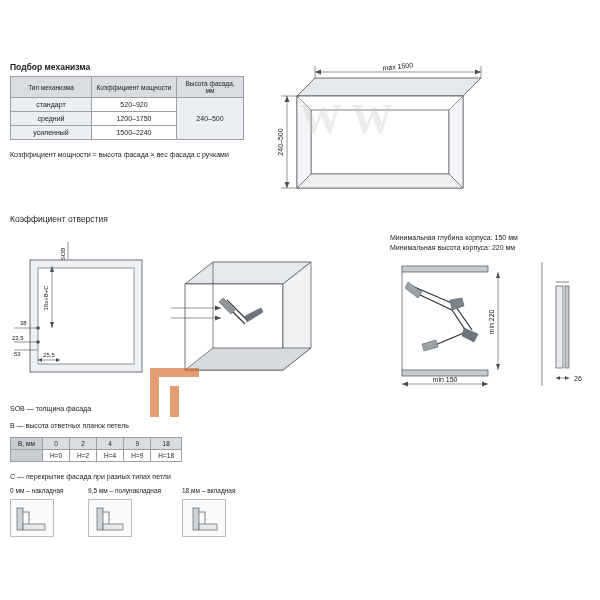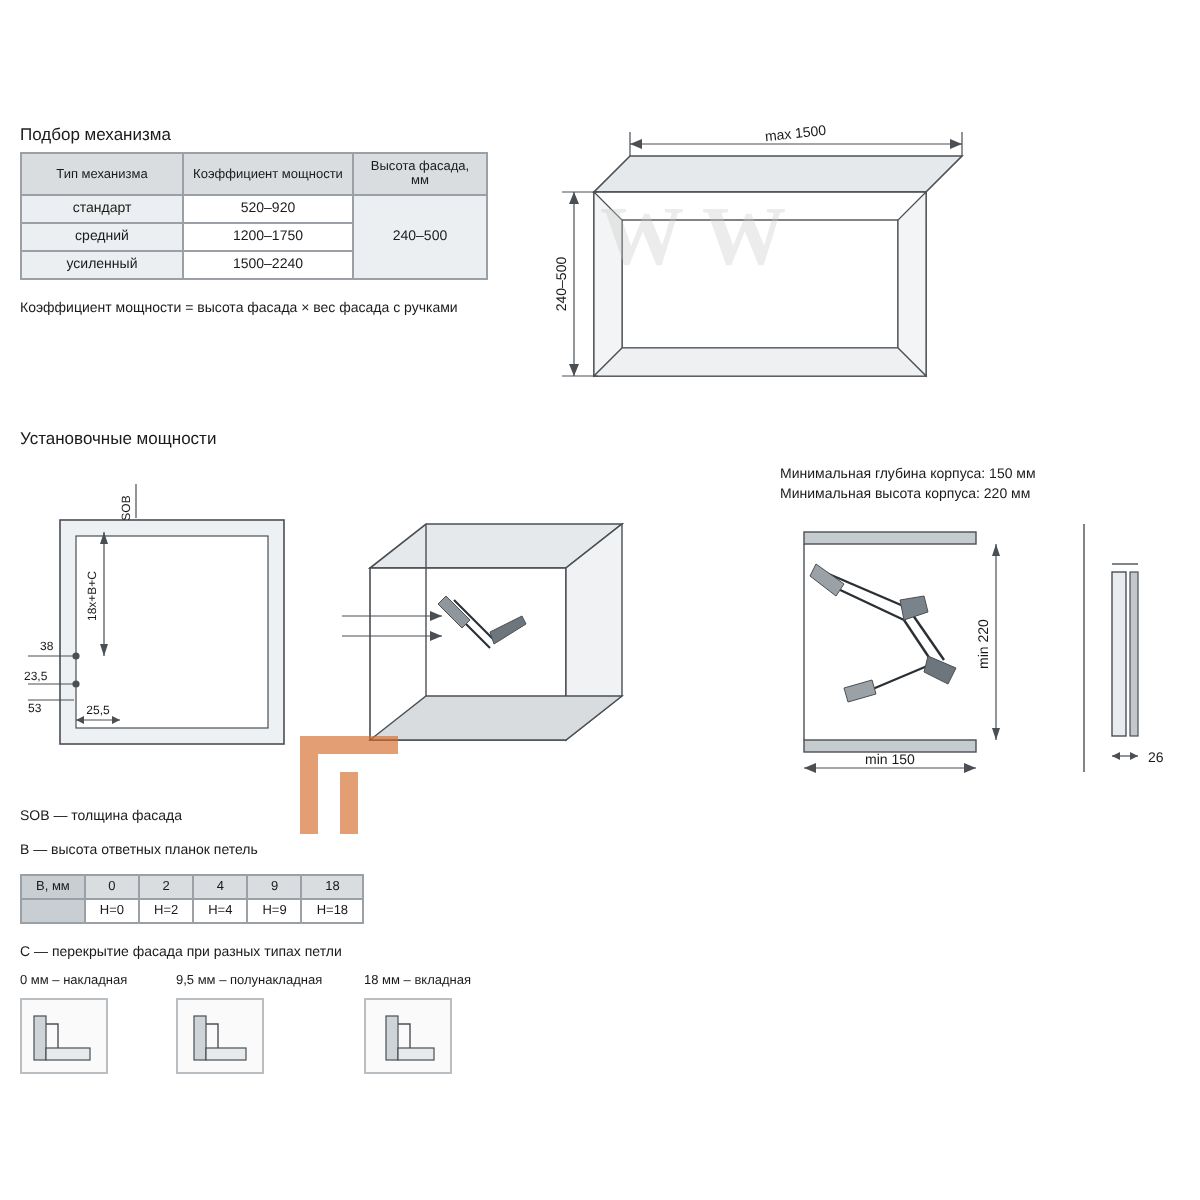--- a/index.html
+++ b/index.html
@@ -163,21 +163,21 @@
 </head>
 <body>
 
 <div class="page">
 
   <div class="watermark">
     <div class="wm-text2">W W</div>
     <div class="wm-mark"></div>
   </div>
 
-  <div class="h-label" style="left:10px; top:62px;">Подбор механизма</div>
+  <div class="h-label" style="left:10px; top:62px;font-weight:bold;">Подбор механизма</div>
 
   <table class="tbl1">
     <thead>
       <tr>
         <th style="width:72px;">Тип механизма</th>
         <th style="width:76px;">Коэффициент мощности</th>
         <th style="width:58px;">Высота фасада, мм</th>
       </tr>
     </thead>
     <tbody>
@@ -219,21 +219,21 @@
     <text class="txt" x="133" y="11" text-anchor="middle" transform="rotate(-6 133 11)">max 1500</text>
 
     <line class="dim" x1="22" y1="38" x2="22" y2="130"></line>
     <line class="dim" x1="16" y1="38" x2="34" y2="38"></line>
     <line class="dim" x1="16" y1="130" x2="34" y2="130"></line>
     <polygon points="22,38 19.5,44 24.5,44" fill="#4a4f54"></polygon>
     <polygon points="22,130 19.5,124 24.5,124" fill="#4a4f54"></polygon>
     <text class="txt" x="18" y="84" text-anchor="middle" transform="rotate(-90 18 84)">240–500</text>
   </svg>
 
-  <div class="h-label" style="left:10px; top:214px;">Установочные мощности</div>
+  <div class="h-label" style="left:10px; top:214px;">Коэффициент отверстия</div>
 
   <svg style="position:absolute; left:8px; top:232px;" width="150" height="150" viewBox="0 0 150 150">
     <rect x="22" y="28" width="112" height="112" fill="#eef1f3" stroke="#4a4f54" stroke-width="0.8"></rect>
     <rect x="30" y="36" width="96" height="96" fill="#ffffff" stroke="#4a4f54" stroke-width="0.6"></rect>
 
     <line class="dim" x1="60" y1="10" x2="60" y2="27"></line>
     <text class="txt6" x="57" y="22" text-anchor="middle" transform="rotate(-90 57 22)">SOB</text>
 
     <line class="dim" x1="44" y1="34" x2="44" y2="96"></line>
     <polygon points="44,34 42,40 46,40" fill="#4a4f54"></polygon>

